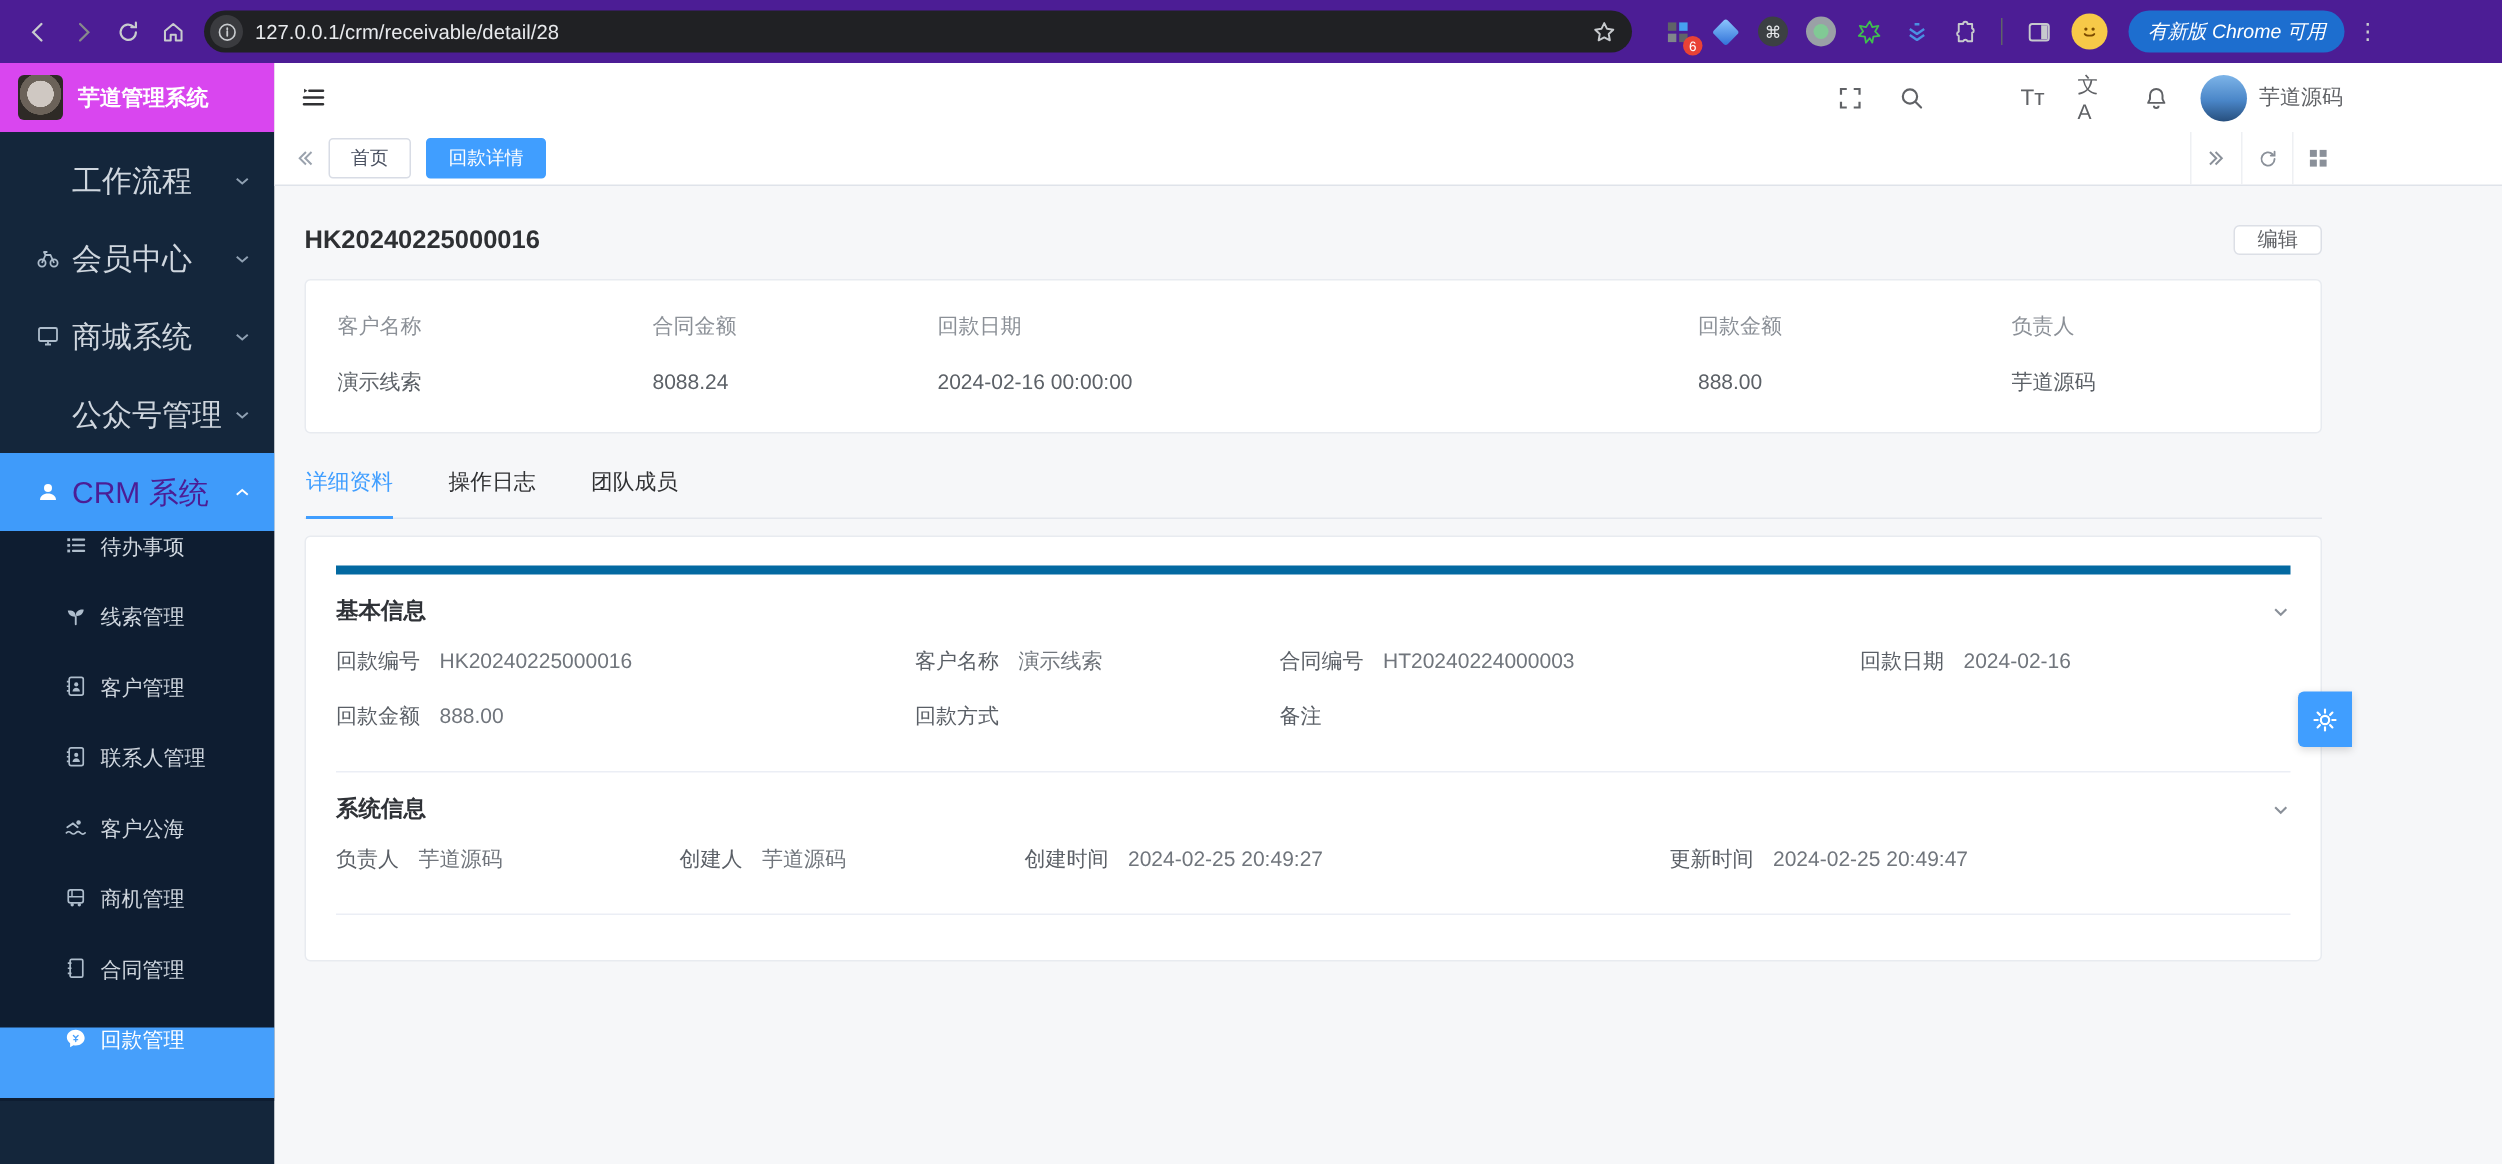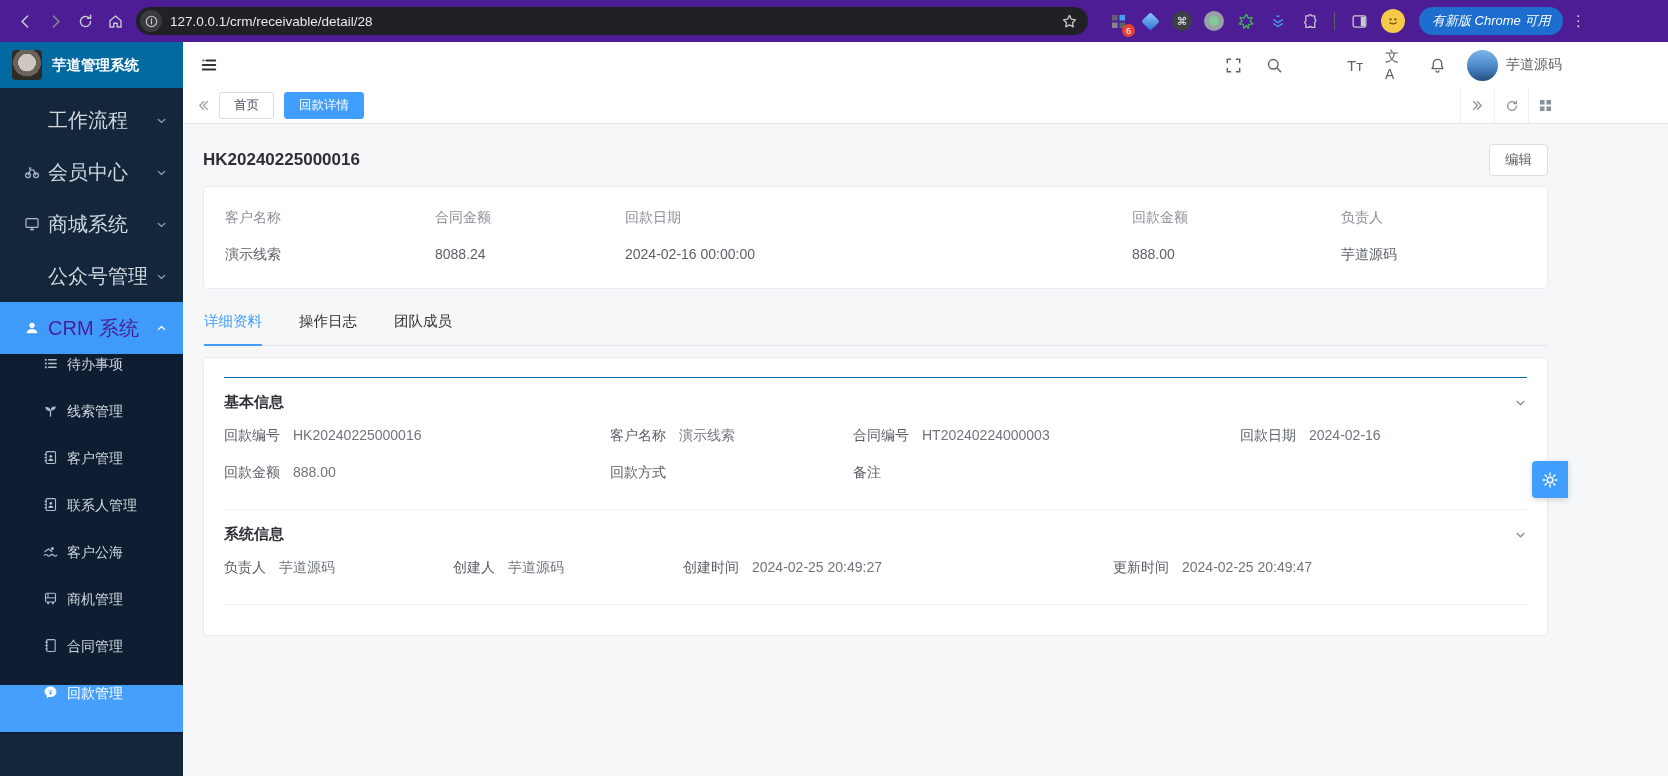--- a/index.html
+++ b/index.html
@@ -33,21 +33,21 @@
   .chrome-avatar { width:24px; height:24px; border-radius:50%; background:#f7c948;
     display:flex; align-items:center; justify-content:center; margin:0 6px; }
   .update-pill { height:28px; background:#1d6ecf; color:#fff; border-radius:14px;
     font-size:13px; display:flex; align-items:center; padding:0 13px; margin:0 6px 0 8px;
     white-space:nowrap;font-style:italic; }
   .kebab { color:#c8cbce; font-size:15px; letter-spacing:0; width:18px; text-align:center; }
 
   
   .sidebar { position:absolute; left:0; top:42px; width:183px; height:734px;
     background:#14263b; color:#cfd6de; }
-  .logo-row { height:46px; background:#0369a1; display:flex; align-items:center; padding:0 12px; }
+  .logo-row { height:46px; background:#d946ef; display:flex; align-items:center; padding:0 12px; }
   .logo-img { width:30px; height:30px; border-radius:4px; overflow:hidden; flex:0 0 auto;
     background:radial-gradient(circle at 50% 42%, #cfc8c2 0 38%, #6b6259 39% 60%, #2e2a26 61%); }
   .logo-title { color:#fff; font-size:14.5px; font-weight:bold; margin-left:10px; white-space:nowrap; }
   .menu { padding-top:6px; }
   .m-item { height:52px; display:flex; align-items:center; padding:0 16px 0 24px;
     font-size:20px; cursor:pointer; position:relative; }
   .m-item .mi-ico { width:16px; height:16px; margin-right:8px; flex:0 0 auto; color:#aebdcc; }
   .m-item .mi-spacer { width:24px; flex:0 0 auto; }
   .m-item .mi-label { flex:1; white-space:nowrap; }
   .m-item .mi-caret { color:#8fa0b2; }
@@ -82,39 +82,39 @@
     border-radius:3px; font-size:12.5px; color:#495060; margin-right:10px; background:#fff;
     cursor:pointer; white-space:nowrap; }
   .tag.active { background:#409eff; border-color:#409eff; color:#fff; }
   .tag-tools { margin-left:auto; margin-right:106px; display:flex; height:100%; }
   .tag-tool { width:34px; height:100%; display:flex; align-items:center; justify-content:center;
     color:#8a9099; border-left:1px solid #eef0f3; cursor:pointer; }
 
   .content { padding:14px 120px 0 20px; }
   .page-head { display:flex; align-items:center; justify-content:space-between; height:44px; }
   .page-title { font-size:17px; font-weight:bold; color:#2e3033; }
-  .btn { height:32px; padding:0 15px; background:#fff; border:1px solid #dcdfe6; border-radius:4px;
+  .btn { height:20px; padding:0 15px; background:#fff; border:1px solid #dcdfe6; border-radius:4px;
     font-size:13.5px; color:#606266; cursor:pointer; font-family:inherit; }
 
   .card { background:#fff; border:1px solid #e8ebf0; border-radius:4px; }
   .summary-card { margin-top:4px; padding:22px 0 24px 21px; }
   .sum-row { display:flex; }
   .sum-col {}
   .sum-label { font-size:14px; color:#8b9097; margin-bottom:19px; white-space:nowrap; }
   .sum-value { font-size:14px; color:#5c6167; white-space:nowrap; }
   .w1{width:210px;} .w2{width:190px;} .w3{width:507px;} .w4{width:209px;} .w5{flex:1;}
 
   .tabs { display:flex; gap:37px; margin-top:12px; border-bottom:1px solid #e4e7ed;
     padding-left:1px; }
   .tab { font-size:14.5px; color:#303133; padding:11px 0 13px; cursor:pointer;
     border-bottom:2px solid transparent; margin-bottom:-1px; white-space:nowrap; }
   .tab.active { color:#409eff; border-bottom-color:#409eff; }
 
   .detail-card { margin-top:11px; padding:19px 20px 30px; }
-  .collapse { border-top:1px solid #0369a1; }
+  .collapse { border-top:6px solid #0369a1; }
   .c-section { border-bottom:1px solid #ebeef5; }
   .c-head { display:flex; align-items:center; justify-content:space-between; padding:15px 0 13px; cursor:pointer; }
   .c-title { font-size:15px; font-weight:bold; color:#2f3237; }
   .c-arrow { color:#8a9099; }
   .fgrid { display:grid; row-gap:19px; padding:2px 0 27px; }
   .g-basic { grid-template-columns:386px 243px 387px 1fr; }
   .g-sys { grid-template-columns:229px 230px 430px 1fr; }
   .field { display:flex; align-items:baseline; font-size:14px; white-space:nowrap; }
   .f-label { color:#5a5f66; margin-right:13px; }
   .f-value { color:#70757c; }

